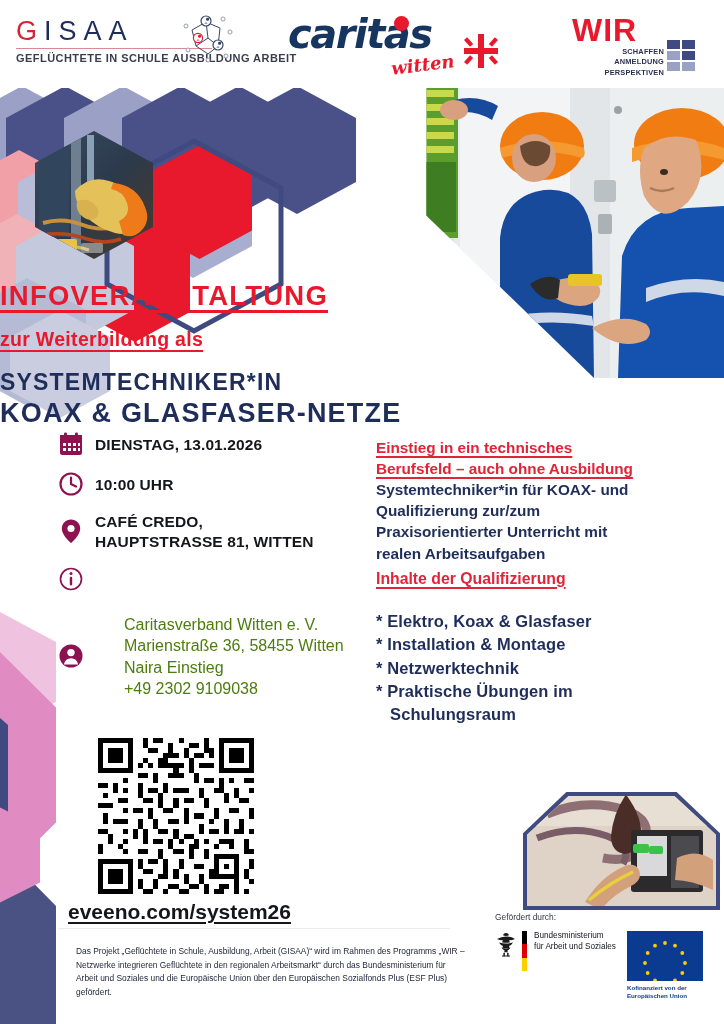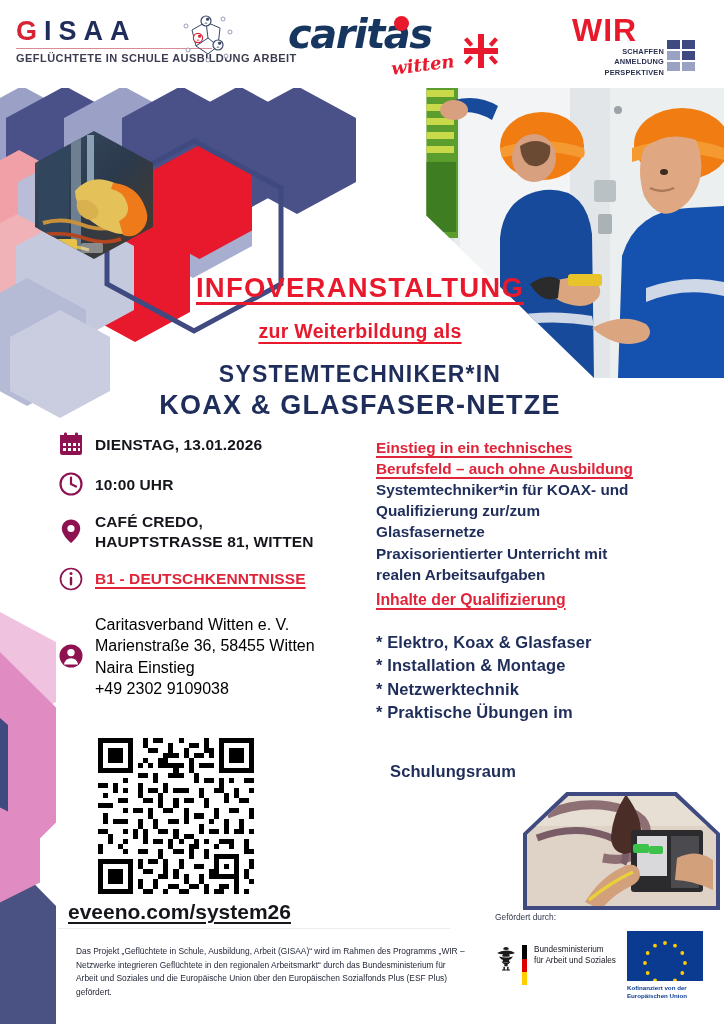--- a/index.html
+++ b/index.html
@@ -7,21 +7,21 @@
   body{font-family:"Liberation Sans","DejaVu Sans",sans-serif;}
   #poster{
     position:relative;width:724px;height:1024px;overflow:hidden;
     background:#ffffff;
   }
 
   
   .logobar{position:absolute;left:0;top:0;width:724px;height:88px;background:#fff;z-index:40;}
 
   .gisaa{position:absolute;left:16px;top:18px;width:215px;}
-  .gisaa-word{font-size:27px;font-weight:700;letter-spacing:7px;color:#1f2d5a;line-height:1;
+  .gisaa-word{font-size:27px;font-weight:400;letter-spacing:7px;color:#1f2d5a;line-height:1;
               font-family:"Liberation Sans",sans-serif;}
   .gisaa-word .g1{color:#d62436;}
   .gisaa-rule{margin-top:3px;height:1.4px;background:#d98a94;width:196px;}
   .gisaa-sub{margin-top:3px;font-size:11px;letter-spacing:.45px;color:#3c3c50;font-weight:600;white-space:nowrap;}
   .gisaa-net{position:absolute;left:162px;top:-6px;width:56px;height:54px;}
 
   .caritas{position:absolute;left:288px;top:14px;width:200px;height:62px;}
   .caritas-word{font-size:40px;font-weight:800;font-style:italic;color:#16365f;letter-spacing:-1.5px;
                 font-family:"DejaVu Sans",sans-serif;line-height:1;}
   .caritas-dot{position:absolute;left:106px;top:2px;width:15px;height:15px;border-radius:50%;background:#e8192c;}
@@ -59,38 +59,38 @@
     clip-path:polygon(22% 0%,78% 0%,100% 35%,100% 100%,0% 100%,0% 35%);
     background:#3f4a80;padding:0;
   }
   .photo-bottom-inner{
     position:absolute;inset:4px;
     clip-path:polygon(22% 0%,78% 0%,100% 35%,100% 100%,0% 100%,0% 35%);
     overflow:hidden;
   }
 
   
-  .headline{position:absolute;left:0;top:272px;width:720px;text-align:center;z-index:20;}
+  .headline{position:absolute;left:0;top:280px;width:720px;text-align:left;z-index:20;}
   .h-main{font-size:27.5px;font-weight:800;color:#e8192c;letter-spacing:1.2px;
           text-decoration:underline;text-underline-offset:5px;text-decoration-thickness:2.5px;}
   .h-sub{margin-top:16px;font-size:19.5px;font-weight:800;color:#e8192c;letter-spacing:.3px;
          text-decoration:underline;text-underline-offset:4px;text-decoration-thickness:2px;}
   .h-t1{margin-top:18px;font-size:23px;font-weight:800;color:#1f2d5a;letter-spacing:1.2px;}
   .h-t2{margin-top:2px;font-size:27px;font-weight:800;color:#1f2d5a;letter-spacing:1.2px;}
 
   
   .details{position:absolute;left:58px;top:432px;width:310px;z-index:20;}
   .drow{display:flex;align-items:center;margin-bottom:15px;}
   .dicon{width:26px;min-width:26px;height:26px;margin-right:11px;margin-top:-1px;}
   .dtext{font-size:15.5px;font-weight:700;color:#15161c;line-height:1.28;letter-spacing:.1px;}
   .dtext.red{color:#e0243a;text-decoration:underline;text-underline-offset:3px;text-decoration-thickness:1.6px;}
   .anm-block{margin-top:1px;}
   .anm-head{font-size:15.5px;font-weight:700;color:#e0243a;text-decoration:underline;
             text-underline-offset:3px;text-decoration-thickness:1.6px;margin-bottom:2px;}
-  .anm-line{font-size:16px;font-weight:500;color:#000000;line-height:1.35;}
+  .anm-line{font-size:16px;font-weight:500;color:#4d7c0f;line-height:1.35;margin-left:29px;}
 
   
   .rightcol{position:absolute;left:376px;top:437px;width:300px;z-index:20;}
   .rc-red{font-size:15.3px;font-weight:700;color:#e0243a;line-height:1.38;
           text-decoration:underline;text-underline-offset:3px;text-decoration-thickness:1.6px;}
   .rc-navy{font-size:15.3px;font-weight:700;color:#1f2d5a;line-height:1.38;}
   .rc-head2{margin-top:6px;font-size:15.8px;font-weight:700;color:#e0243a;
             text-decoration:underline;text-underline-offset:3px;text-decoration-thickness:1.7px;}
   .rc-list{margin-top:22px;}
   .rc-item{font-size:16.5px;font-weight:700;color:#1f2d5a;line-height:1.42;letter-spacing:.1px;}
@@ -100,21 +100,21 @@
   .qrbox svg{display:block;}
   .url{position:absolute;left:68px;top:900px;font-size:21px;font-weight:700;color:#15161c;
        text-decoration:underline;text-underline-offset:3px;text-decoration-thickness:2px;z-index:20;}
 
   
   .fineprint{position:absolute;left:76px;top:945px;width:390px;font-size:8.4px;color:#1e2233;
              line-height:1.62;z-index:20;font-family:"Liberation Sans",sans-serif;}
 
   .fund{position:absolute;left:495px;top:912px;z-index:20;}
   .fund-label{font-size:8.4px;color:#33384a;margin-bottom:9px;}
-  .fund-row{display:flex;align-items:center;gap:11px;}
+  .fund-row{display:flex;align-items:flex-start;gap:11px;}
   .bmas{display:flex;align-items:flex-start;}
   .bmas-eagle{width:22px;height:26px;margin-right:5px;}
   .bmas-flag{width:5px;height:40px;margin-right:7px;display:flex;flex-direction:column;}
   .bmas-flag i{display:block;flex:1;}
   .bmas-txt{font-size:8.2px;color:#14161f;line-height:1.32;white-space:nowrap;}
   .eu{width:76px;}
   .eu-flag{width:76px;height:50px;background:#0b3a91;position:relative;}
   .eu-cap{margin-top:3px;font-size:6.2px;font-weight:700;color:#0b3a91;line-height:1.25;}
 </style>
 </head>
@@ -336,21 +336,20 @@
         <div class="dtext">HAUPTSTRASSE 81, WITTEN</div>
       </div>
     </div>
 
     <div class="drow" style="margin-bottom:21px;">
       <svg class="dicon" viewBox="0 0 26 26">
         <circle cx="13" cy="13" r="10.5" fill="none" stroke="#8e1150" stroke-width="1.7"></circle>
         <circle cx="13" cy="7.6" r="1.5" fill="#8e1150"></circle>
         <rect x="11.8" y="10.8" width="2.4" height="8.6" rx="1.1" fill="#8e1150"></rect>
       </svg>
-      <div class="dtext red">B1 - DEUTSCHKENNTNISSE</div>
     </div>
 
     <div class="drow">
       <svg class="dicon" viewBox="0 0 26 26">
         <circle cx="13" cy="13" r="11.5" fill="#8e1150"></circle>
         <circle cx="13" cy="9.6" r="3.7" fill="#ffffff"></circle>
         <path d="M5.8 21.5 q1.6 -6.2 7.2 -6.2 q5.6 0 7.2 6.2 z" fill="#ffffff"></path>
       </svg>
       <div class="anm-block">
         <div class="anm-line">Caritasverband Witten e. V.</div>
@@ -359,30 +358,29 @@
         <div class="anm-line">+49 2302 9109038</div>
       </div>
     </div>
   </div>
 
   <div class="rightcol">
     <div class="rc-red">Einstieg in ein technisches</div>
     <div class="rc-red">Berufsfeld – auch ohne Ausbildung</div>
     <div class="rc-navy">Systemtechniker*in für KOAX- und</div>
     <div class="rc-navy">Qualifizierung zur/zum</div>
-    <div class="rc-navy">Glasfasernetze</div>
     <div class="rc-navy">Praxisorientierter Unterricht mit</div>
     <div class="rc-navy">realen Arbeitsaufgaben</div>
     <div class="rc-head2">Inhalte der Qualifizierung</div>
     <div class="rc-list">
       <div class="rc-item">* Elektro, Koax &amp; Glasfaser</div>
       <div class="rc-item">* Installation &amp; Montage</div>
       <div class="rc-item">* Netzwerktechnik</div>
       <div class="rc-item">* Praktische Übungen im</div>
-      <div class="rc-item" style="white-space:pre;margin-top:36px;">   Schulungsraum</div>
+      <div class="rc-item" style="white-space:pre;">   Schulungsraum</div>
     </div>
   </div>
 
   <div class="photo-bottom">
     <div class="photo-bottom-inner">
       <svg width="189" height="110" viewBox="0 0 189 110" preserveAspectRatio="none">
         <rect width="189" height="110" fill="#ded3c6"></rect>
         <rect x="0" y="0" width="189" height="30" fill="#e7dfd3"></rect>
         <path d="M20 18 q40 -16 78 -4 q30 10 18 34 q-10 20 -40 14" stroke="#8e6f74" stroke-width="9" fill="none"></path>
         <path d="M10 42 q36 -14 70 -2 q26 10 16 28" stroke="#7a5c66" stroke-width="7" fill="none"></path>

